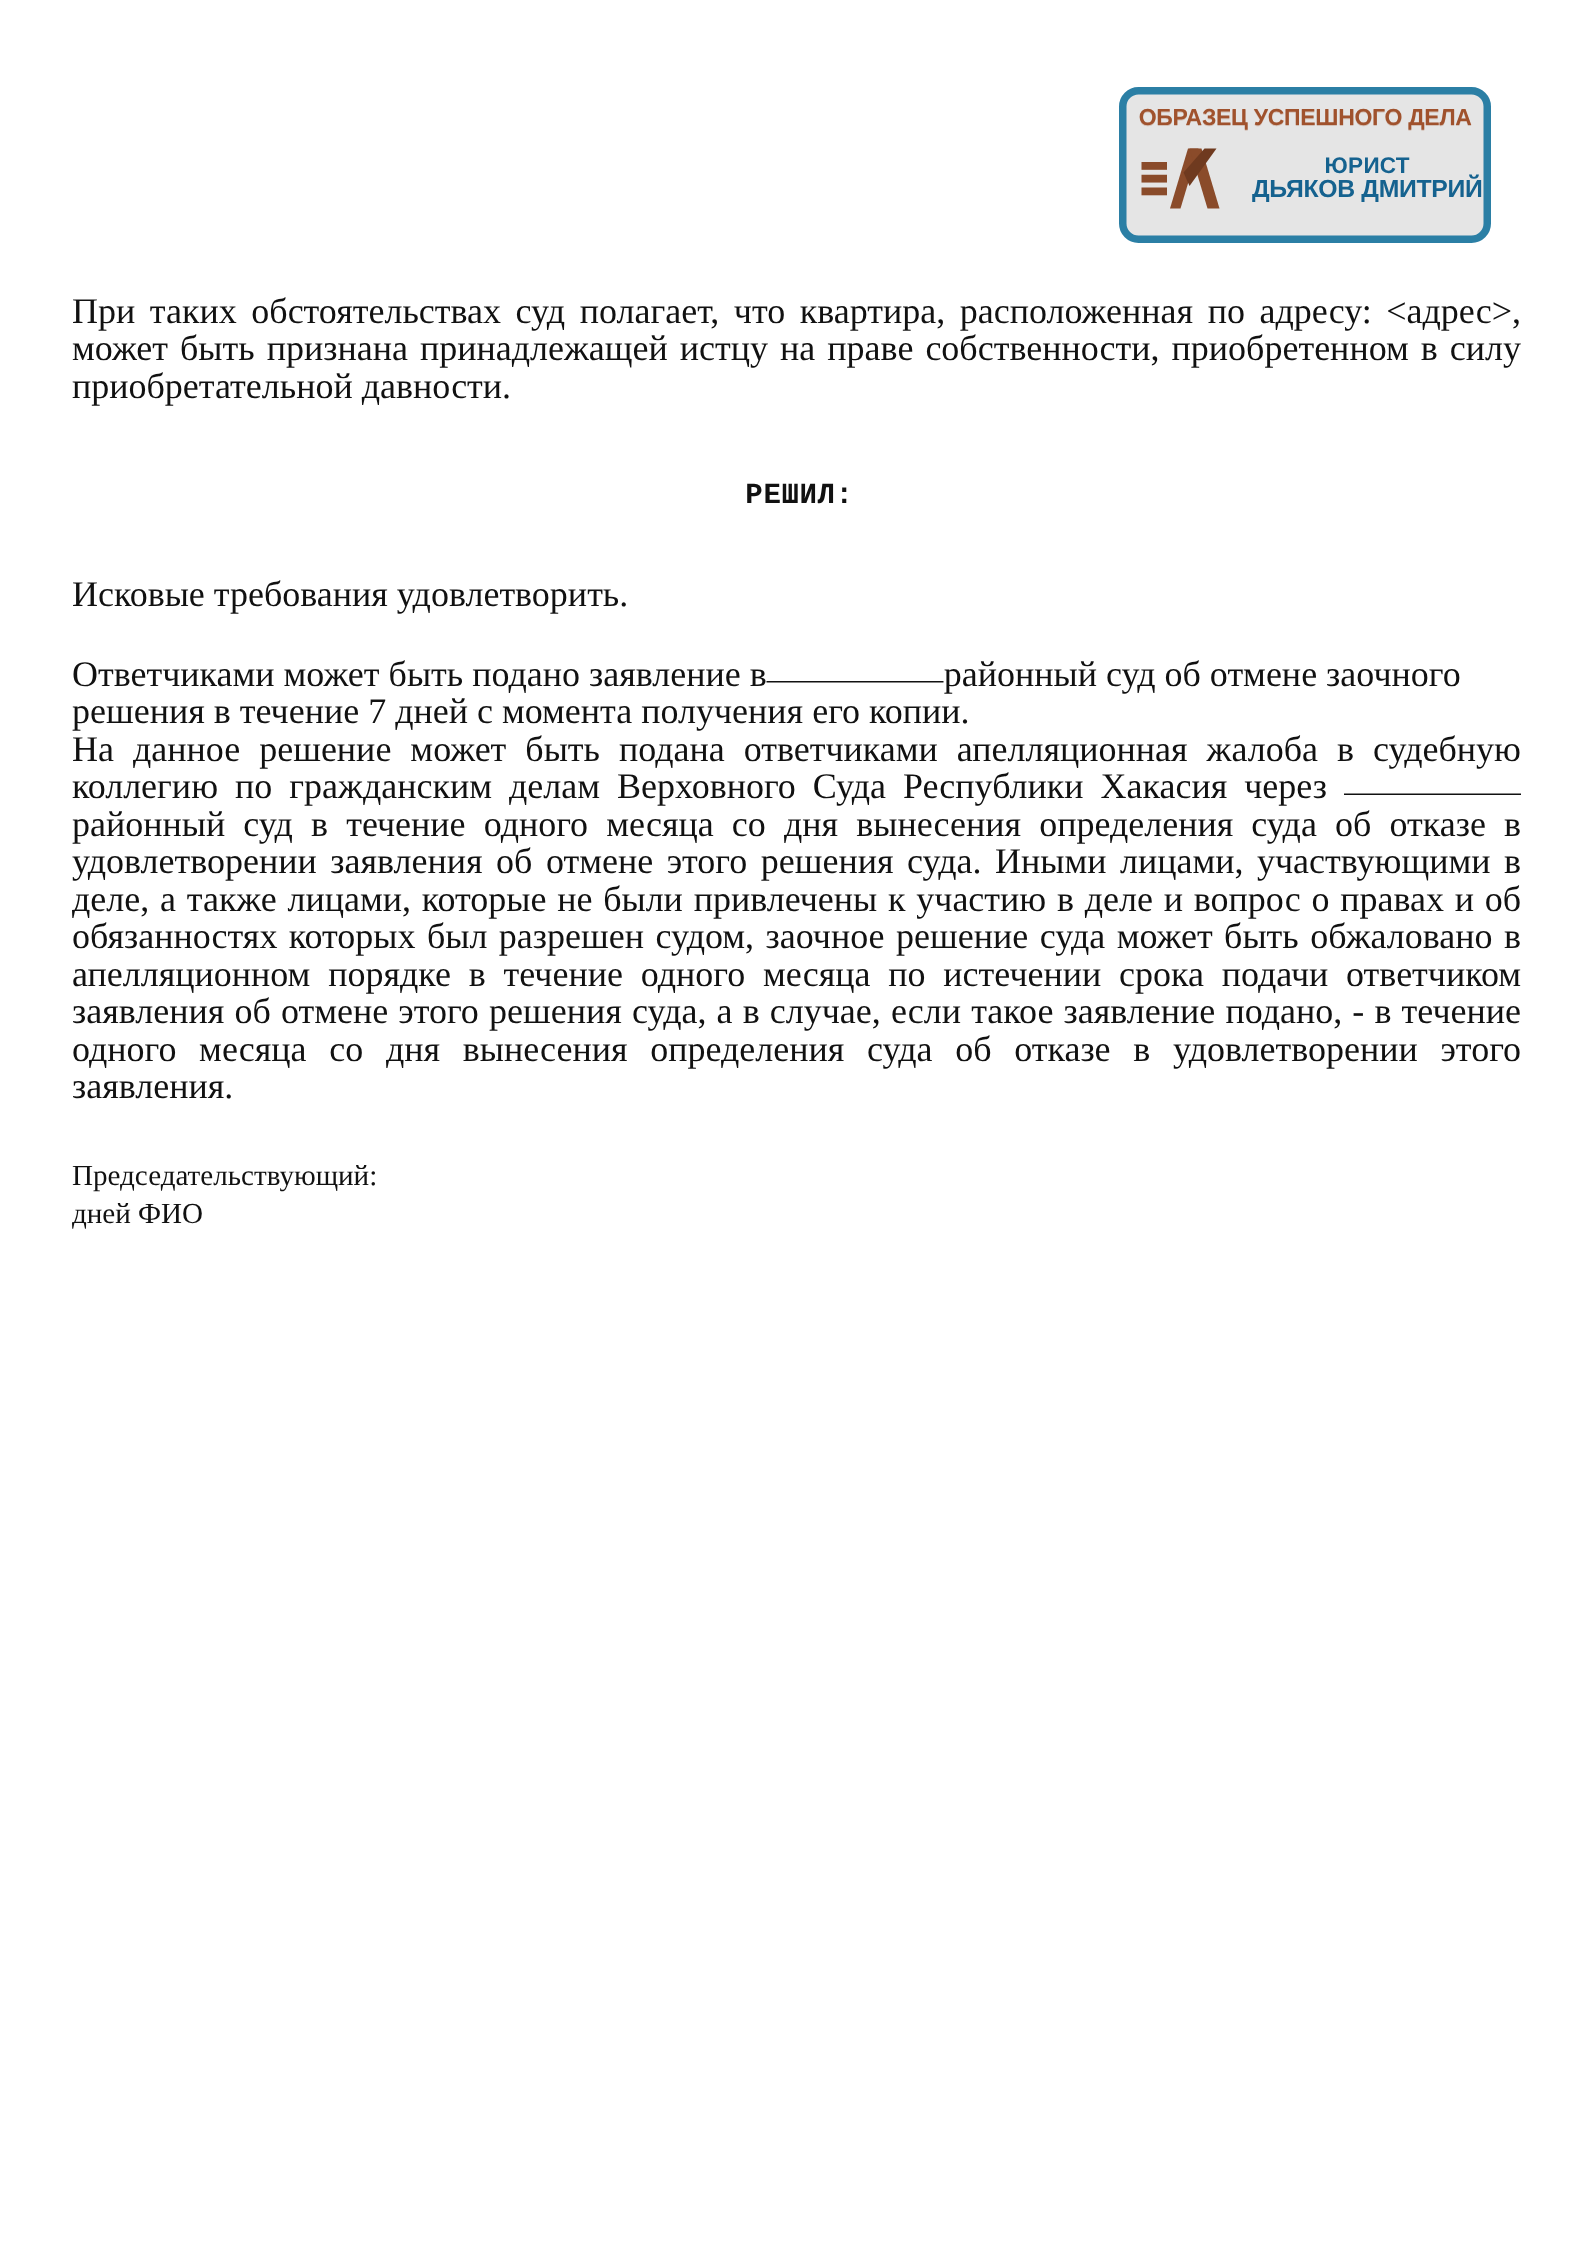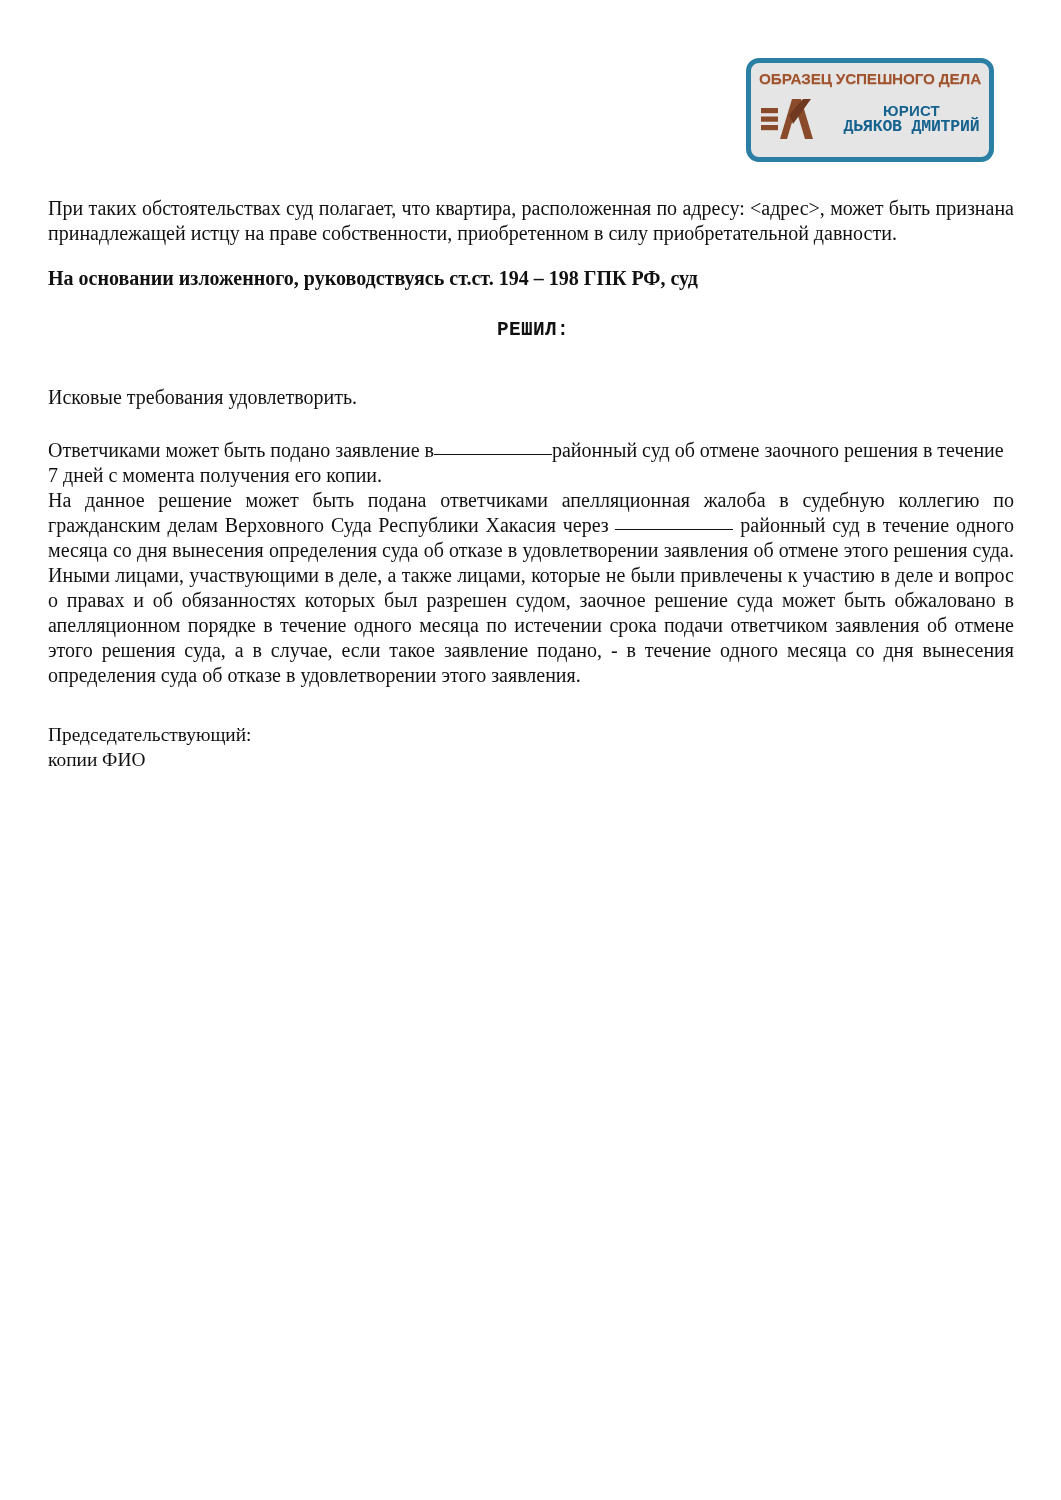--- a/index.html
+++ b/index.html
@@ -79,38 +79,38 @@
   }
   .stamp-name-1 {
     font-family: "Liberation Sans", "DejaVu Sans", sans-serif;
     font-weight: bold;
     font-size: 15px;
     color: #15628f;
     line-height: 1.02;
     letter-spacing: 0.2px;
   }
   .stamp-name-2 {
-    font-family: Liberation Mono, monospace;
+    font-family: Liberation Sans, sans-serif;
     font-weight: bold;
     font-size: 16.5px;
     color: #15628f;
     line-height: 1.05;
     letter-spacing: -0.2px;
     white-space: nowrap;
   }
 
   
   .doc {
     position: absolute;
     left: 48px;
     top: 196px;
     width: 966px;
   }
   .para {
-    font-size: 20px;
+    font-size: 24px;
     line-height: 25px;
     text-align: justify;
     text-justify: inter-word;
     margin: 0;
   }
   .para.nojust { text-align: left; }
   .para.bold { font-weight: bold; }
   .gap-20 { height: 20px; }
   .gap-28 { height: 28px; }
   .gap-34 { height: 34px; }
@@ -169,36 +169,35 @@
       </div>
     </div>
   </div>
 
   <div class="doc">
 
     <p class="para">При таких обстоятельствах суд полагает, что квартира, расположенная по адресу: &lt;адрес&gt;, может быть признана принадлежащей истцу на праве собственности, приобретенном в силу приобретательной давности.</p>
 
     <div class="gap-20"></div>
 
-    <p class="para bold nojust">На основании изложенного, руководствуясь ст.ст. 194 – 198 ГПК РФ, суд</p>
 
     <div class="gap-28"></div>
 
     <p class="resolution-heading">РЕШИЛ:</p>
 
     <div class="gap-44"></div>
 
     <p class="para nojust">Исковые требования удовлетворить.</p>
 
     <div class="gap-28"></div>
 
 
     <p class="para nojust"><span>Ответчиками может быть подано заявление в</span><span class="blank blank-a"></span><span>районный суд об отмене заочного решения в течение 7 дней с момента получения его копии.</span></p>
 
     <p class="para"><span>На данное решение может быть подана ответчиками апелляционная жалоба в судебную коллегию по гражданским делам Верховного Суда Республики Хакасия через</span> <span class="blank blank-b"></span> <span>районный суд в течение одного месяца со дня вынесения определения суда об отказе в удовлетворении заявления об отмене этого решения суда. Иными лицами, участвующими в деле, а также лицами, которые не были привлечены к участию в деле и вопрос о правах и об обязанностях которых был разрешен судом, заочное решение суда может быть обжаловано в апелляционном порядке в течение одного месяца по истечении срока подачи ответчиком заявления об отмене этого решения суда, а в случае, если такое заявление подано, - в течение одного месяца со дня вынесения определения суда об отказе в удовлетворении этого заявления.</span></p>
 
     <div class="gap-34"></div>
 
     <p class="signature">Председательствующий:</p>
-    <p class="signature">копии ФИО</p>
+    <p class="signature">дней ФИО</p>
 
   </div>
 </div>
 
 </body></html>

